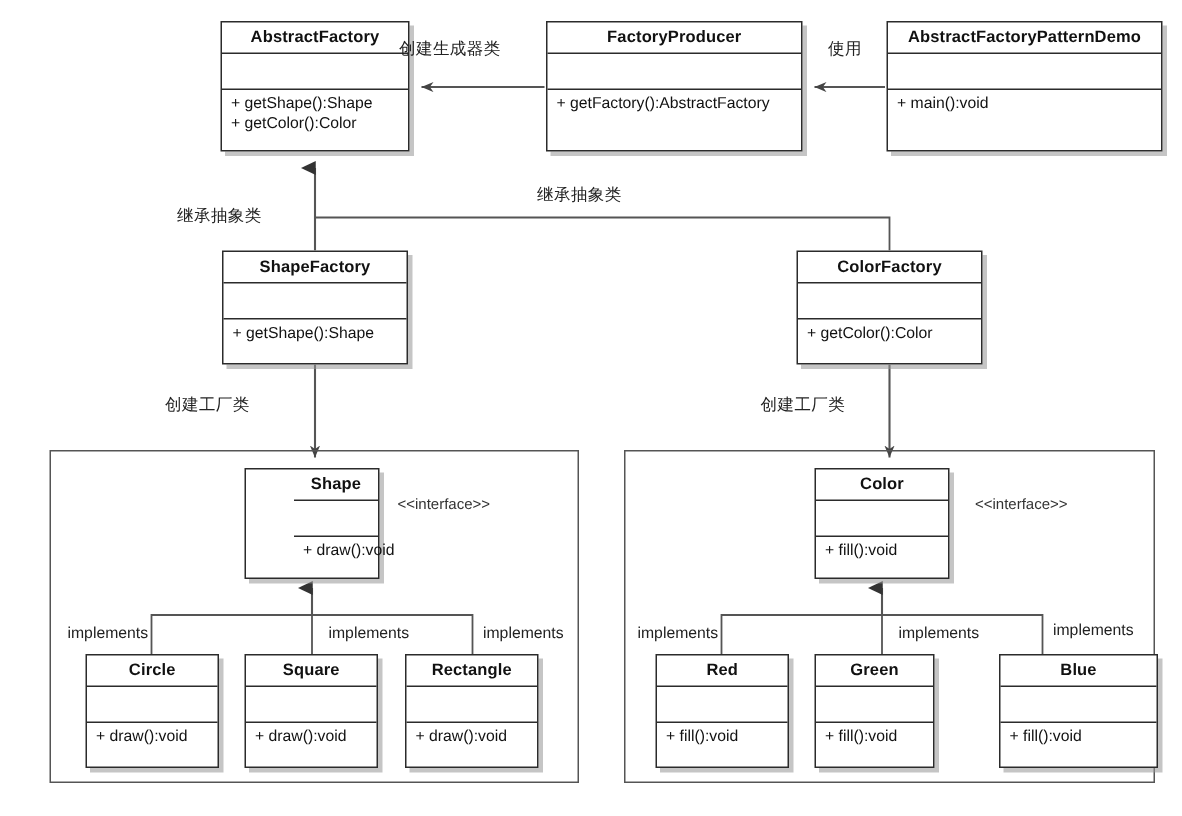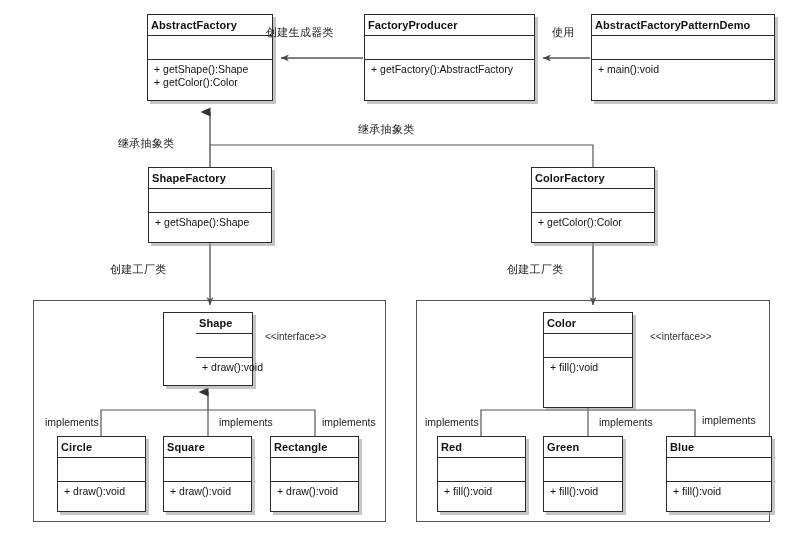--- a/index.html
+++ b/index.html
@@ -31,20 +31,21 @@
   .uml-class {
     position: absolute;
     box-sizing: border-box;
     background: #ffffff;
     border: 1.6px solid #2b2b2b;
     box-shadow: 3px 3px 0 0 rgba(150,150,150,0.55);
     z-index: 5;
   }
   .uml-name {
     box-sizing: border-box;
+    text-align: center;
     font-weight: bold;
     font-size: 11px;
     color: #111111;
     letter-spacing: 0.1px;
     padding: 4px 3px 4px 3px;
     border-bottom: 1.6px solid #2b2b2b;
     white-space: nowrap;
     overflow: hidden;
   }
   .uml-attrs {
@@ -190,21 +191,21 @@
 
   <div class="uml-class" style="left:163px; top:312px; width:90px; height:74px;padding-left:32px;">
     <div class="uml-name">Shape</div>
     <div class="uml-attrs"></div>
     <div class="uml-ops">
       <div>+ draw():void</div>
     </div>
   </div>
   <div class="stereotype" style="left:265px; top:331px;">&lt;&lt;interface&gt;&gt;</div>
 
-  <div class="uml-class" style="left:543px; top:312px; width:90px; height:96px;">
+  <div class="uml-class" style="left:543px; top:312px; width:90px; height:74px;">
     <div class="uml-name">Color</div>
     <div class="uml-attrs"></div>
     <div class="uml-ops">
       <div>+ fill():void</div>
     </div>
   </div>
   <div class="stereotype" style="left:650px; top:331px;">&lt;&lt;interface&gt;&gt;</div>
 
   <div class="uml-class" style="left:57px; top:436px; width:89px; height:76px;">
     <div class="uml-name">Circle</div>

